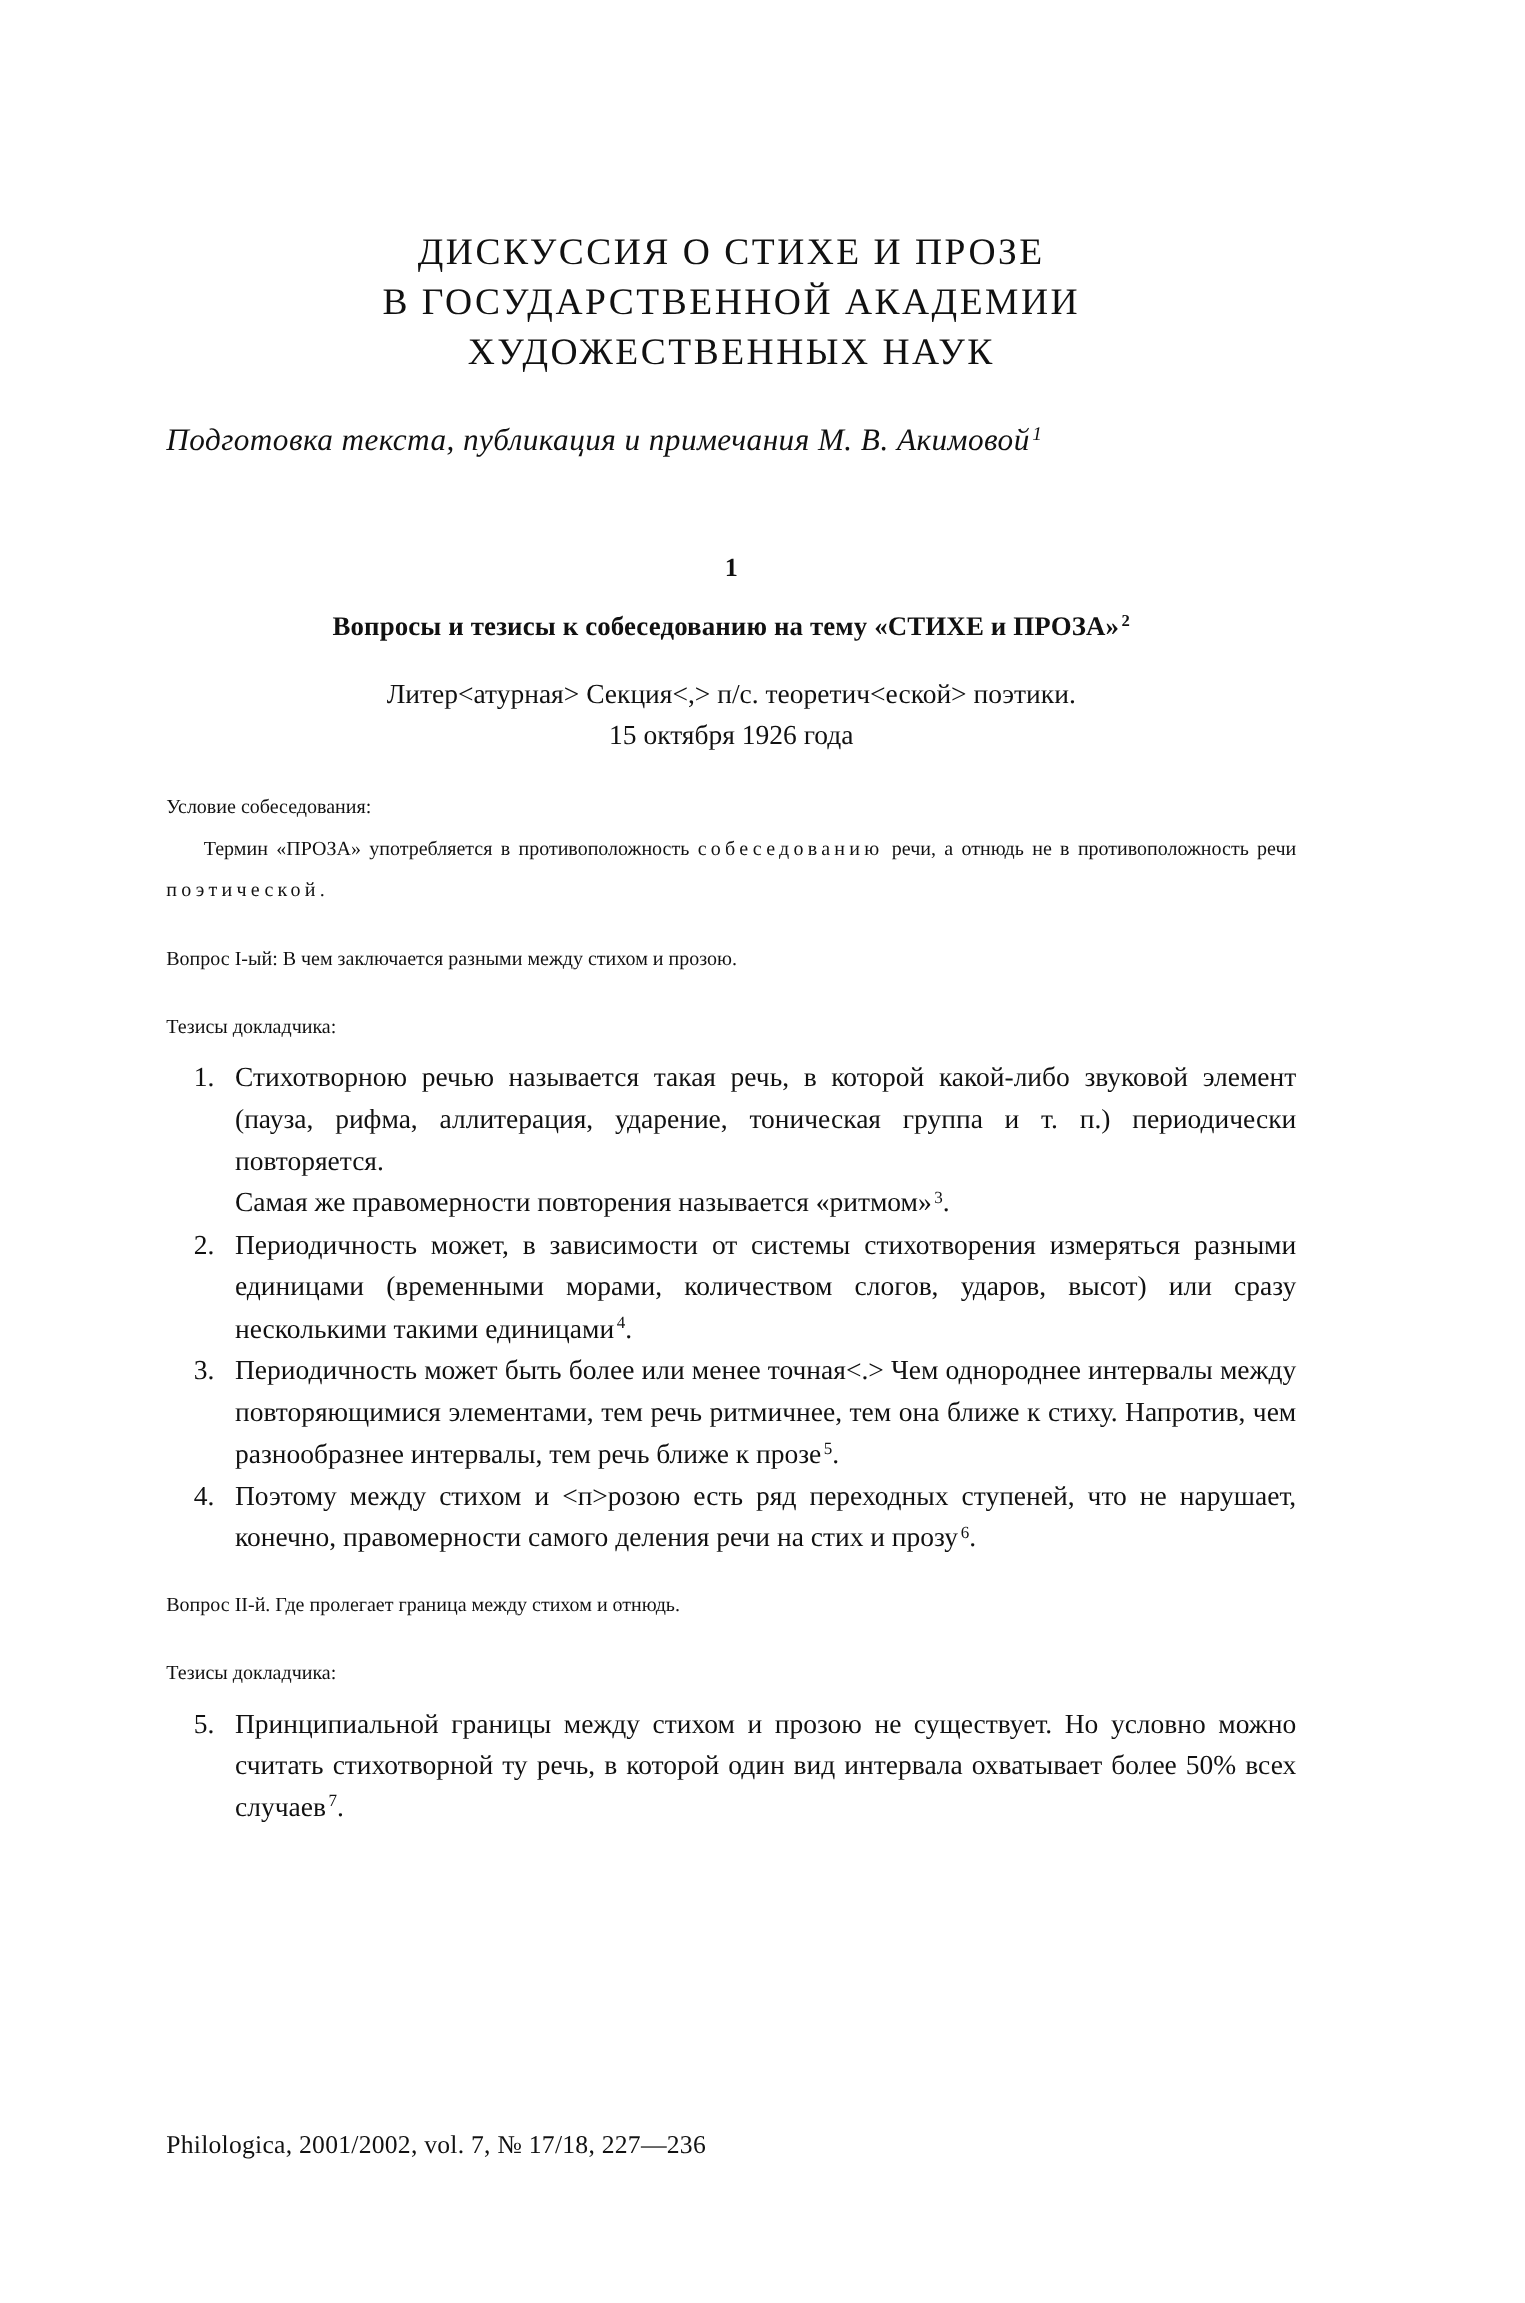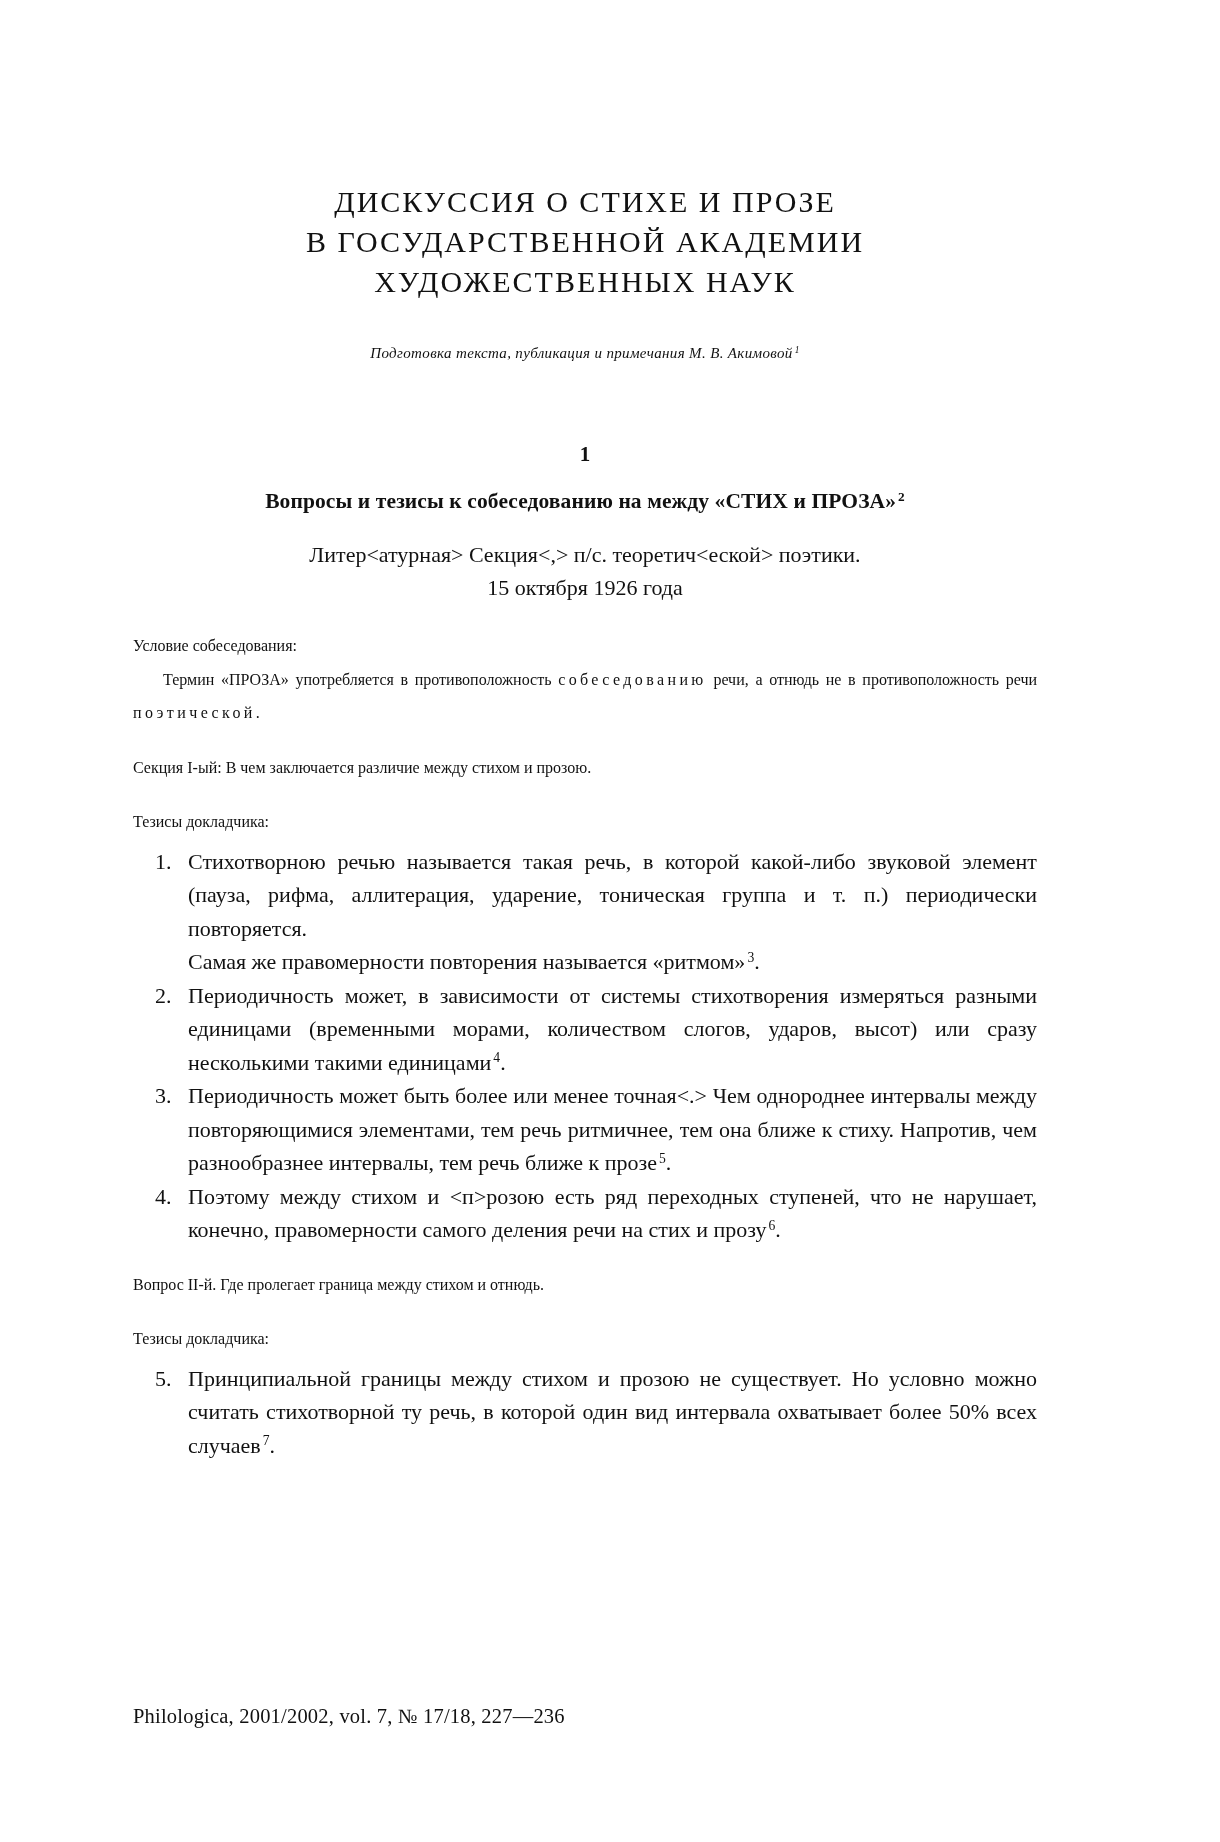--- a/index.html
+++ b/index.html
@@ -41,23 +41,23 @@
     font-size: 30px;
     line-height: 40px;
     letter-spacing: 2.0px;
     font-weight: 400;
     text-transform: uppercase;
     white-space: nowrap;
   }
 
   .byline {
     margin-top: 37px;
-    text-align: center;
+    text-align: left;
     font-style: italic;
-    font-size: 15px;
+    font-size: 25px;
     line-height: 28px;
     letter-spacing: 0.35px;
     font-family: Liberation Serif, serif;
   }
 
   
   .section-number {
     margin-top: 74px;
     text-align: center;
     font-weight: bold;
@@ -161,35 +161,35 @@
       <div class="title-line">ХУДОЖЕСТВЕННЫХ НАУК</div>
     </div>
 
     <div class="byline">
       <span>Подготовка текста, публикация и примечания М. В. Акимовой</span><sup class="fn">1</sup>
     </div>
 
     <div class="section-number">1</div>
 
     <div class="section-heading">
-      <span>Вопросы и тезисы к собеседованию на между «СТИХ и ПРОЗА»</span><sup class="fn">2</sup>
+      <span>Вопросы и тезисы к собеседованию на тему «СТИХЕ и ПРОЗА»</span><sup class="fn">2</sup>
     </div>
 
     <div class="section-sub">
       <div>Литер&lt;атурная&gt; Секция&lt;,&gt; п/с. теоретич&lt;еской&gt; поэтики.</div>
       <div>15 октября 1926 года</div>
     </div>
 
     <p class="para lead">Условие собеседования:</p>
 
     <p class="para indented">
       <span>Термин «ПРОЗА» употребляется в противоположность </span><span class="sp">собеседованию</span><span> речи, а отнюдь не в противоположность речи </span><span class="sp">поэтической</span><span>.</span>
     </p>
 
-    <p class="para tight">Секция I-ый: В чем заключается различие между стихом и прозою.</p>
+    <p class="para tight">Вопрос I-ый: В чем заключается разными между стихом и прозою.</p>
 
     <p class="para tight">Тезисы докладчика:</p>
 
     <ol class="theses">
       <li>
         <span class="marker">1.</span><span>Стихотворною речью называется такая речь, в которой какой-либо звуковой элемент (пауза, рифма, аллитерация, ударение, тоническая группа и т. п.) периодически повторяется.</span>
         <span class="li-extra"><span>Самая же правомерности повторения называется «ритмом»</span><sup class="fn">3</sup><span>.</span></span>
       </li>
       <li>
         <span class="marker">2.</span><span>Периодичность может, в зависимости от системы стихотворения измеряться разными единицами (временными морами, количеством слогов, ударов, высот) или сразу несколькими такими единицами</span><sup class="fn">4</sup><span>.</span>

